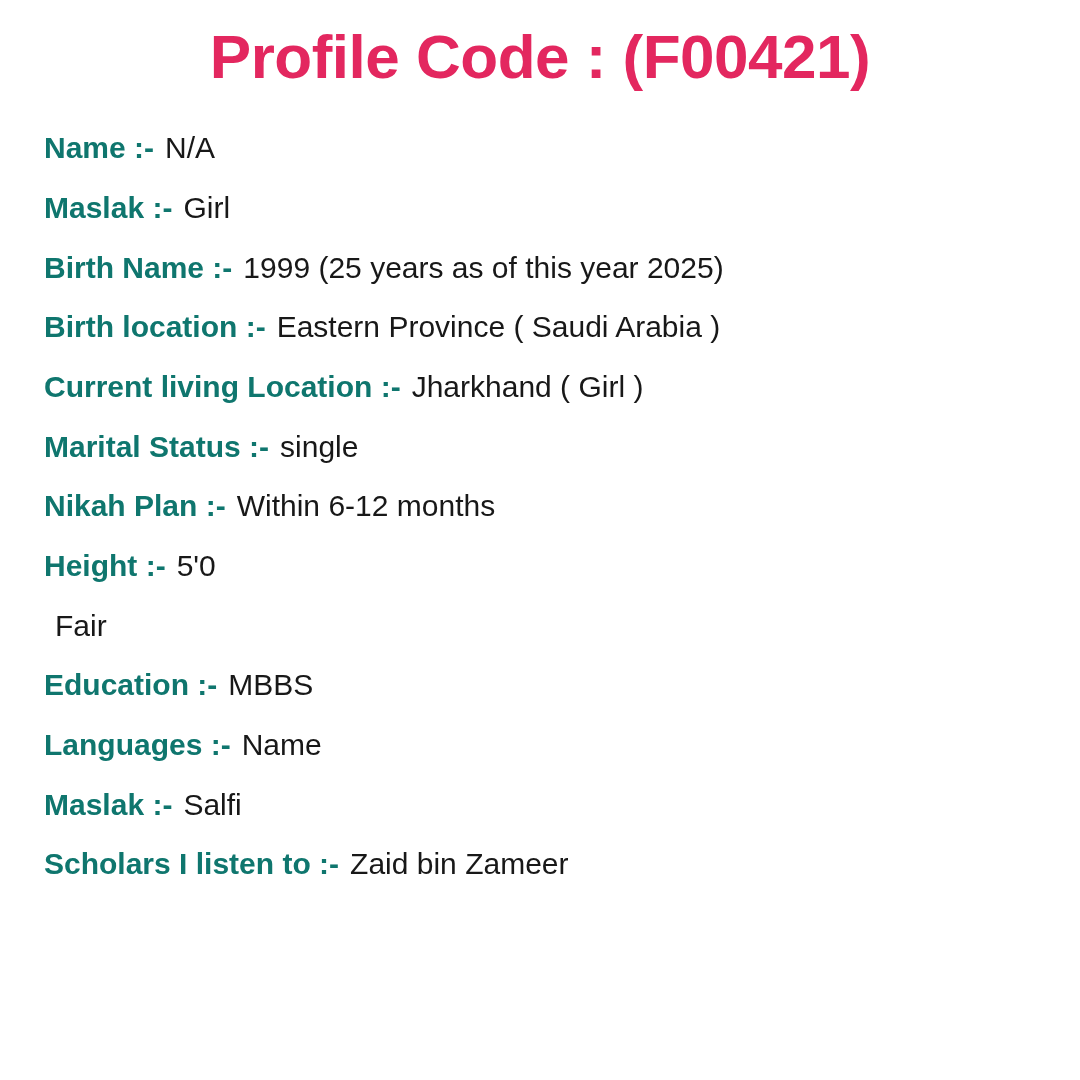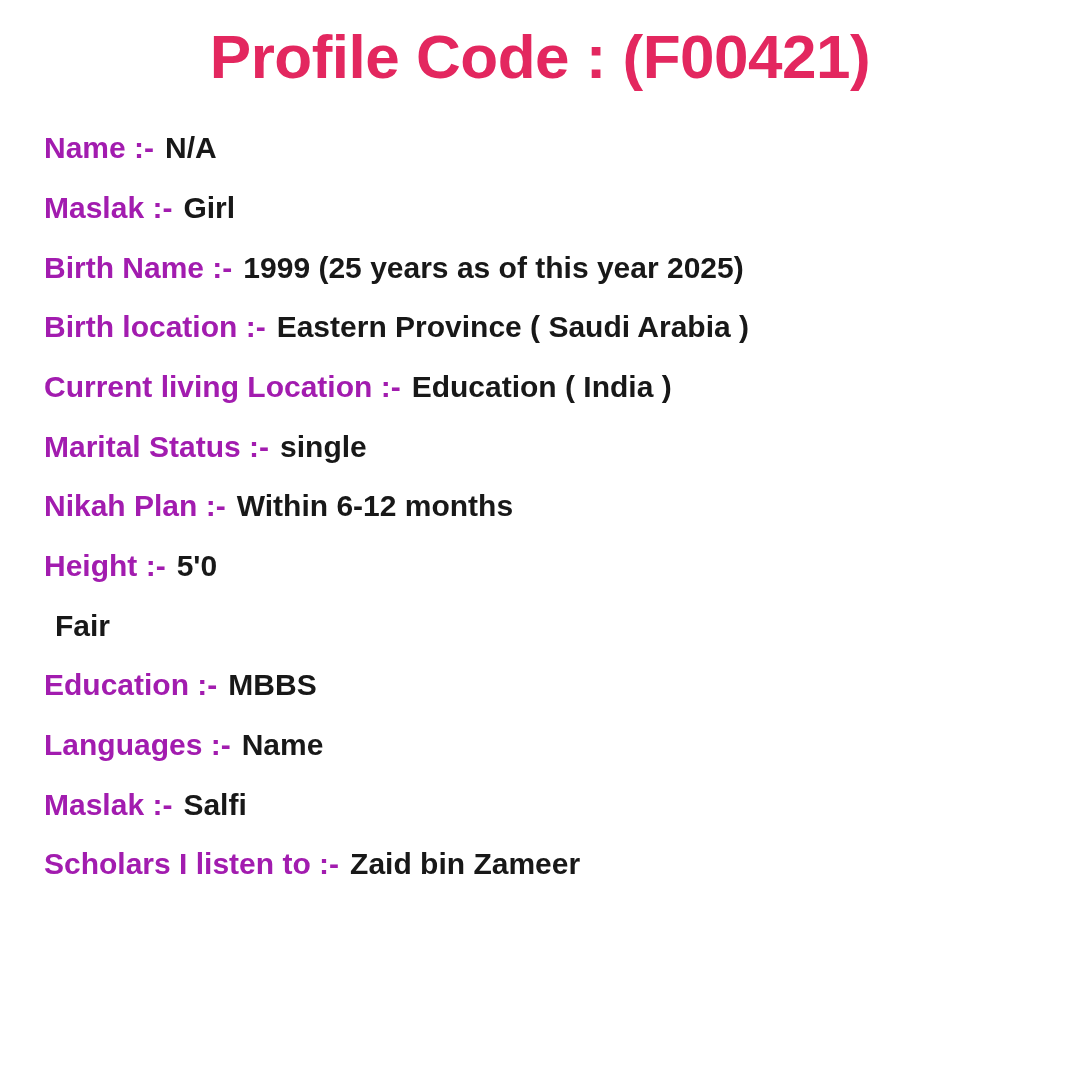--- a/index.html
+++ b/index.html
@@ -35,24 +35,24 @@
   }
   .row {
     height: 59.7px;
     display: flex;
     align-items: center;
     white-space: nowrap;
     font-size: 30px;
   }
   .row .label {
     font-weight: 700;
-    color: #a21caf;
+    color: #0f766e;
   }
   .row .value {
-    font-weight: 700;
+    font-weight: 400;
     color: #181818;
     margin-left: 11px;
   }
 </style>
 </head>
 <body>
 
 <div class="card">
   <div class="title">Profile Code : (F00421)</div>
 
@@ -69,21 +69,21 @@
       <div class="row">
       <span class="label">Birth Name :-</span>
       <span class="value">1999 (25 years as of this year 2025)</span>
     </div>
       <div class="row">
       <span class="label">Birth location :-</span>
       <span class="value">Eastern Province ( Saudi Arabia )</span>
     </div>
       <div class="row">
       <span class="label">Current living Location :-</span>
-      <span class="value">Education ( India )</span>
+      <span class="value">Jharkhand ( Girl )</span>
     </div>
       <div class="row">
       <span class="label">Marital Status :-</span>
       <span class="value">single</span>
     </div>
       <div class="row">
       <span class="label">Nikah Plan :-</span>
       <span class="value">Within 6-12 months</span>
     </div>
       <div class="row">

